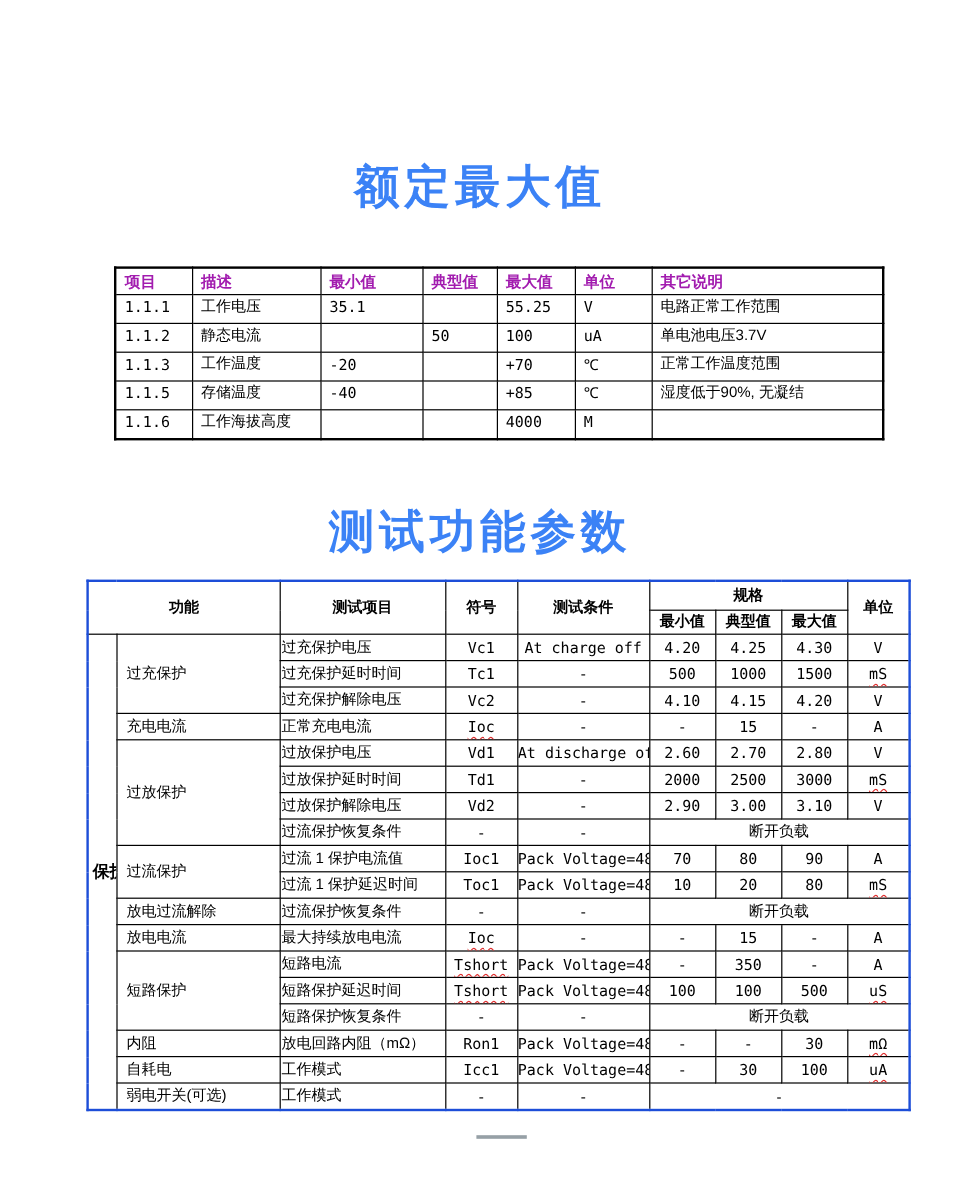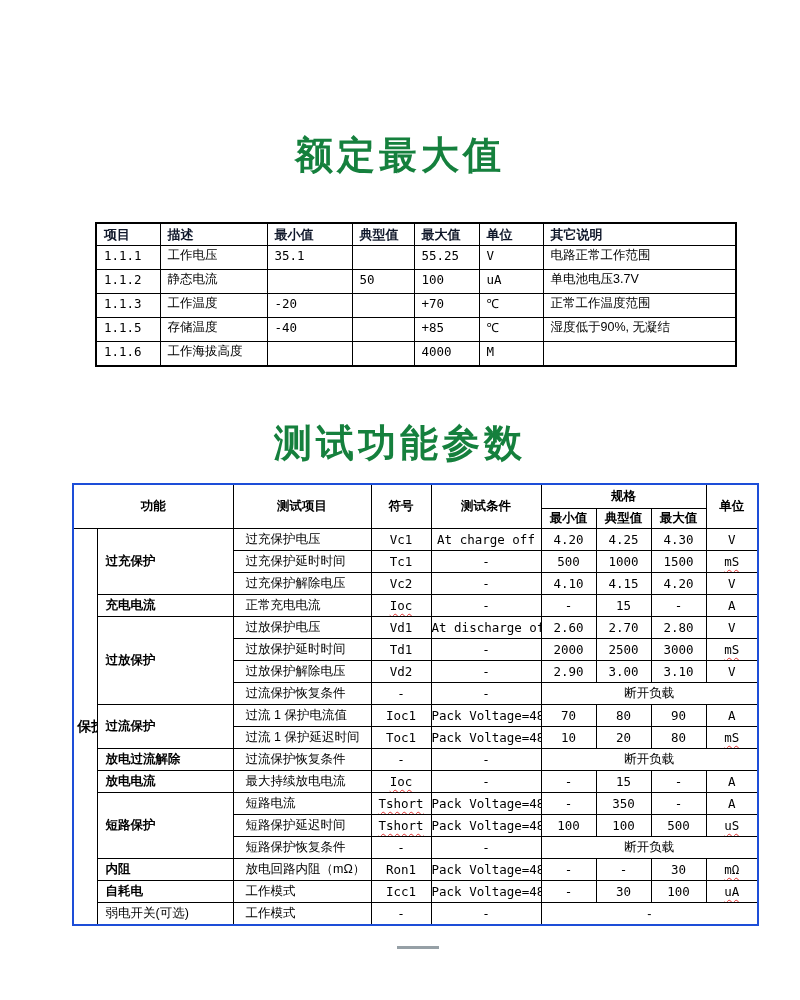--- a/index.html
+++ b/index.html
@@ -1,36 +1,36 @@
 <!DOCTYPE html>
 <html><head>
 <meta charset="utf-8">
 <style>
   html,body{margin:0;padding:0;background:#fff;}
   .page{position:relative;width:800px;height:1000px;background:#ffffff;overflow:hidden;
         font-family:"Liberation Sans",sans-serif;color:#000;}
   .doc-title{position:absolute;left:0;width:800px;text-align:center;margin:0;
-             font-weight:bold;font-size:38px;letter-spacing:4px;color:#15803d;}
+             font-weight:bold;font-size:38px;letter-spacing:4px;color:#3b82f6;}
   #title1{top:130px;}
   #title2{top:418px;}
 
   table{border-collapse:collapse;table-layout:fixed;background:#fff;}
   td,th{border:1px solid #000;overflow:hidden;white-space:nowrap;}
 
   
   #table1{position:absolute;left:95px;top:222px;width:640px;border:2px solid #000;}
-  #table1 th{height:21px;text-align:left;padding:0 0 0 7px;font-size:13px;color:#0f172a;}
+  #table1 th{height:21px;text-align:left;padding:0 0 0 7px;font-size:13px;color:#a21caf;}
   #table1 td{height:19px;text-align:left;padding:0 0 4px 7px;font-size:12.5px;}
 
   
   #table2{position:absolute;left:72px;top:483px;width:685px;border:2px solid #1d4ed8;}
   #table2 th{font-size:12.5px;text-align:center;padding:0;}
   #table2 td{height:21px;font-size:12.5px;text-align:center;padding:0;}
-  #table2 td.item{text-align:left;padding-left:12px;margin-top:37px;}
-  #table2 td.func{text-align:left;padding-left:8px;font-weight:bold;}
+  #table2 td.item{text-align:left;padding-left:1px;margin-top:37px;}
+  #table2 td.func{text-align:left;padding-left:8px;font-weight:normal;}
   #table2 td.func.normal{font-weight:normal;}
   #table2 tr.h1 th{height:23px;}
   #table2 tr.h2 th{height:19px;}
 
   .sidecell{vertical-align:middle;}
   .sidelabel{width:16px;margin:0 auto;word-break:break-all;line-height:25px;
              font-weight:bold;font-size:14px;text-align:center;}
 
   .mono{font-family:"DejaVu Sans Mono",monospace;font-size:11.5px;}
   .wavy{text-decoration-line:underline;text-decoration-style:wavy;

